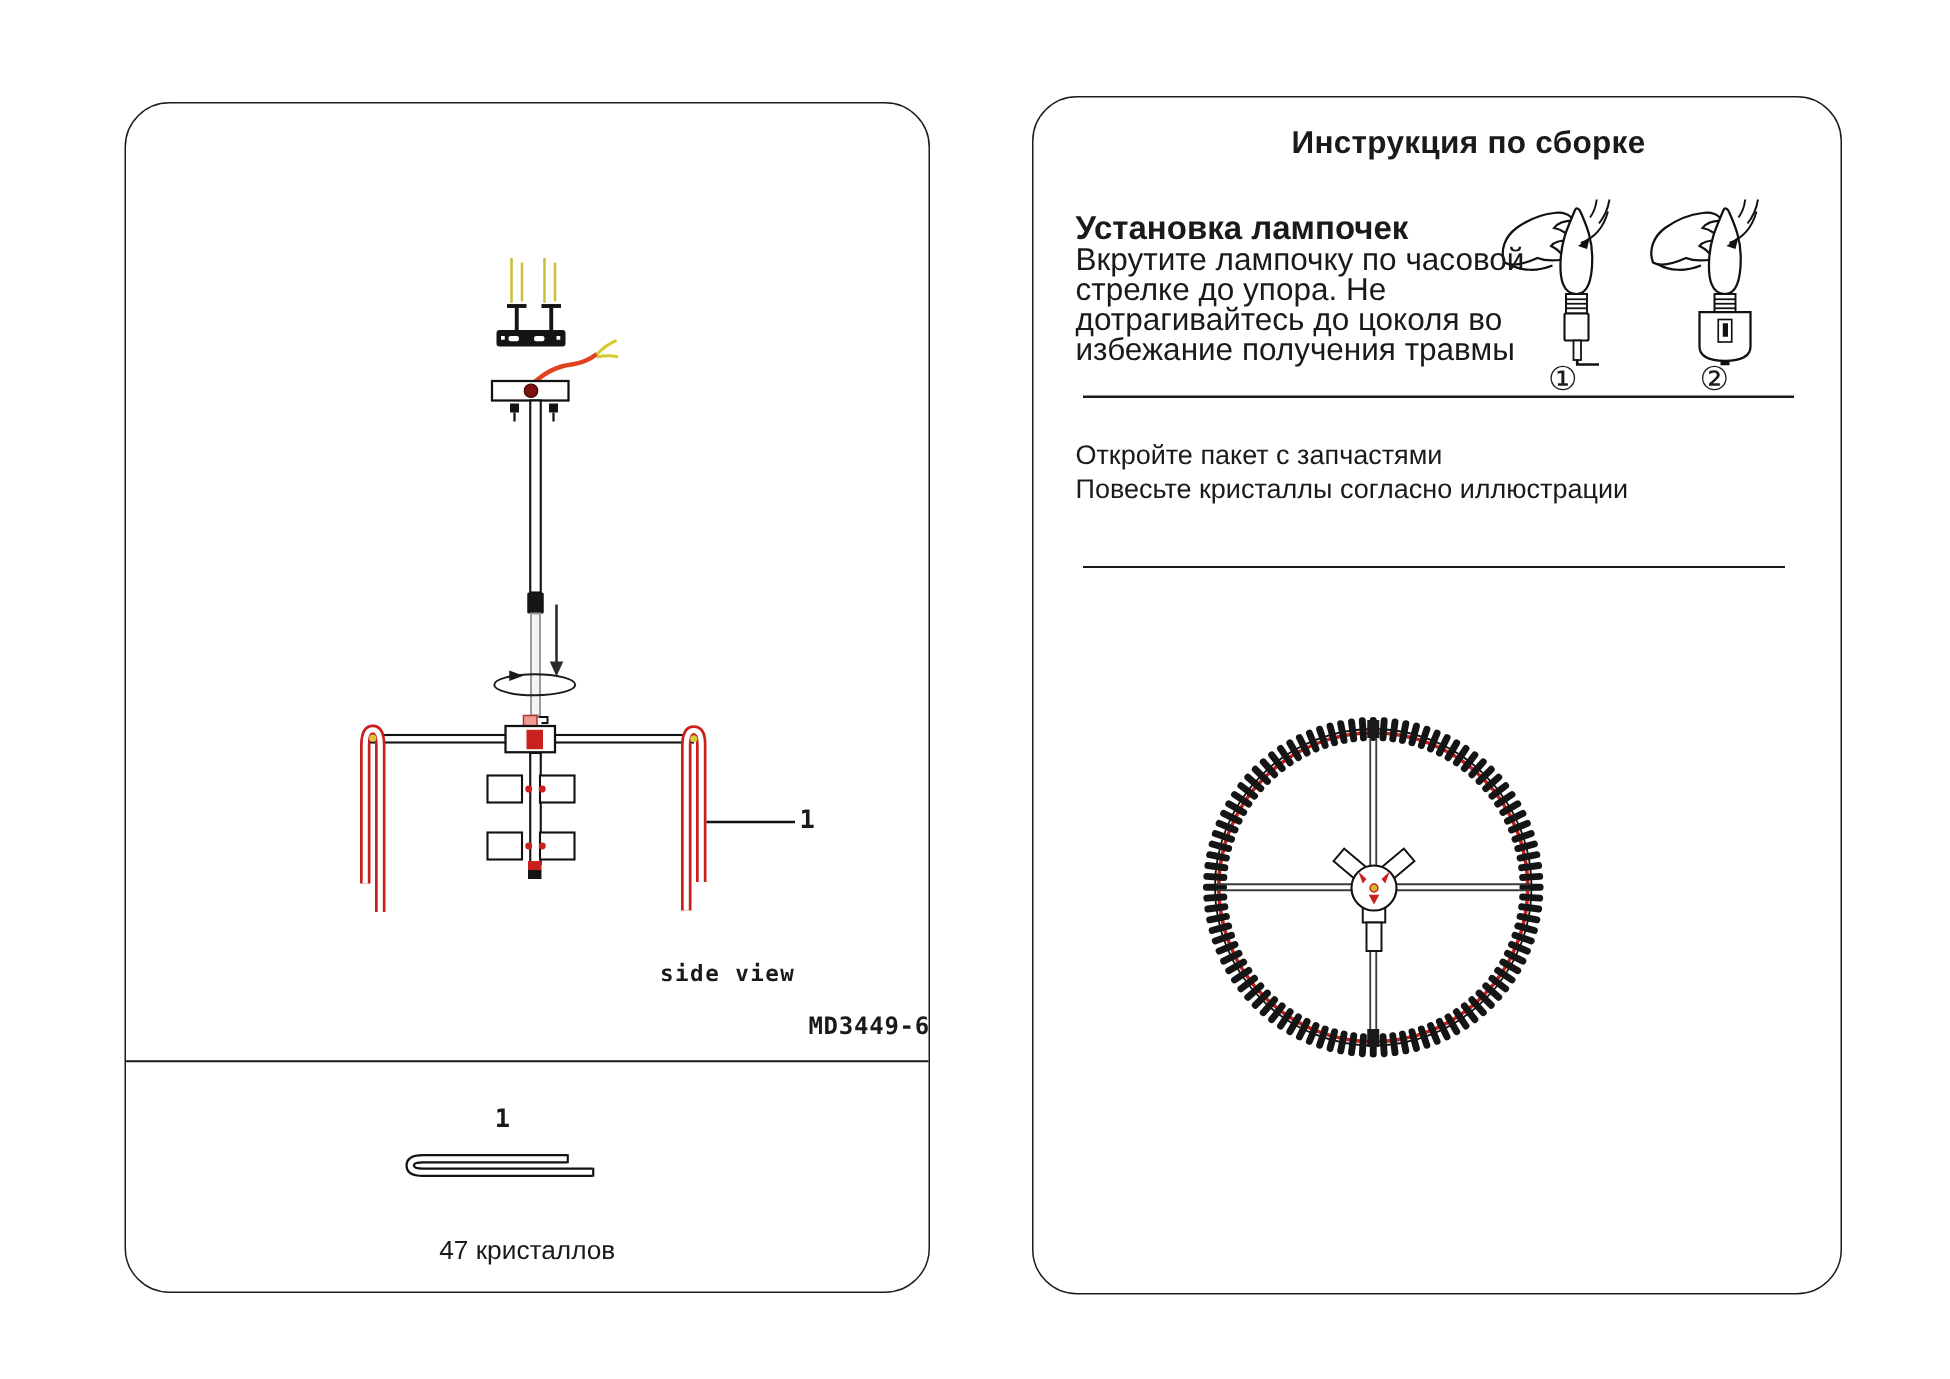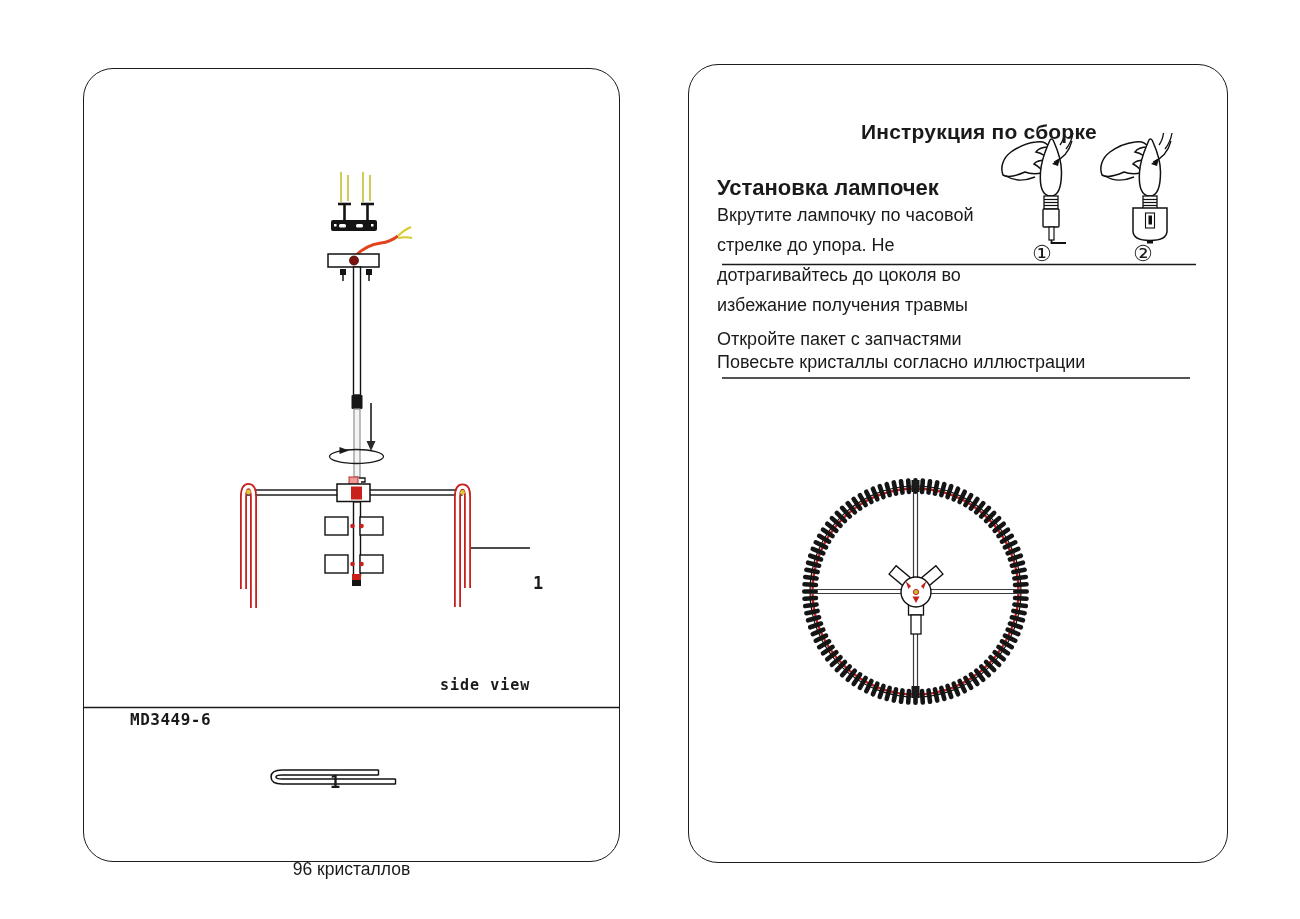--- a/index.html
+++ b/index.html
@@ -4,30 +4,30 @@
 <style>
   html,body{margin:0;padding:0;}
   body{
     width:1300px;height:919px;position:relative;background:#ffffff;
     font-family:"Liberation Sans",sans-serif;color:#1a1a1a;overflow:hidden;
   }
   .panel{position:absolute;border:1.6px solid #1c1c1c;border-radius:30px;background:#fff;}
   #leftPanel{left:83px;top:68px;width:535px;height:792px;}
   #rightPanel{left:688px;top:64px;width:538px;height:797px;}
   svg.art{position:absolute;left:0;top:0;pointer-events:none;}
-  .txt{position:absolute;white-space:pre-line;margin-top:36px;}
+  .txt{position:absolute;white-space:pre-line;}
   .rp-title{left:688px;top:84px;width:540px;padding-left:42px;box-sizing:border-box;
     text-align:center;font-size:21px;font-weight:bold;letter-spacing:.2px;}
   .rp-heading{left:717px;top:139px;font-size:22px;font-weight:bold;}
-  .rp-body{left:717px;top:164px;font-size:18px;line-height:30px;}
+  .rp-body{left:717px;top:164px;font-size:21px;line-height:20px;}
   .rp-body2{left:717px;top:292px;font-size:18px;line-height:23px;}
   .badge{position:absolute;font-size:22px;line-height:22px;font-family:"DejaVu Sans",sans-serif;}
   .mono{font-family:"DejaVu Sans Mono",monospace;font-weight:bold;}
   .side-view{left:440px;top:640px;font-size:15px;letter-spacing:1px;}
-  .model{left:83px;top:674px;width:537px;text-align:left;font-size:16px;letter-spacing:.5px;padding-left:47px;}
+  .model{left:83px;top:674px;width:537px;text-align:right;font-size:16px;letter-spacing:.5px;}
   .leader-num{left:533px;top:537px;font-size:17px;}
   .part-num{left:319px;top:736px;width:32px;text-align:center;font-size:17px;}
   .count{left:83px;top:823px;width:537px;text-align:center;font-size:17.5px;}
 </style>
 </head>
 <body>
 
 <div class="panel" id="leftPanel"></div>
 <div class="panel" id="rightPanel"></div>
 
@@ -326,13 +326,13 @@
 избежание получения травмы</div>
 <div class="badge" style="left:1032px;top:243px;">①</div>
 <div class="badge" style="left:1133px;top:243px;">②</div>
 <div class="txt rp-body2">Откройте пакет с запчастями
 Повесьте кристаллы согласно иллюстрации</div>
 
 <div class="txt mono side-view">side view</div>
 <div class="txt mono model">MD3449-6</div>
 <div class="txt mono leader-num">1</div>
 <div class="txt mono part-num">1</div>
-<div class="txt count">96 кристаллов</div>
+<div class="txt count">47 кристаллов</div>
 
 </body></html>

